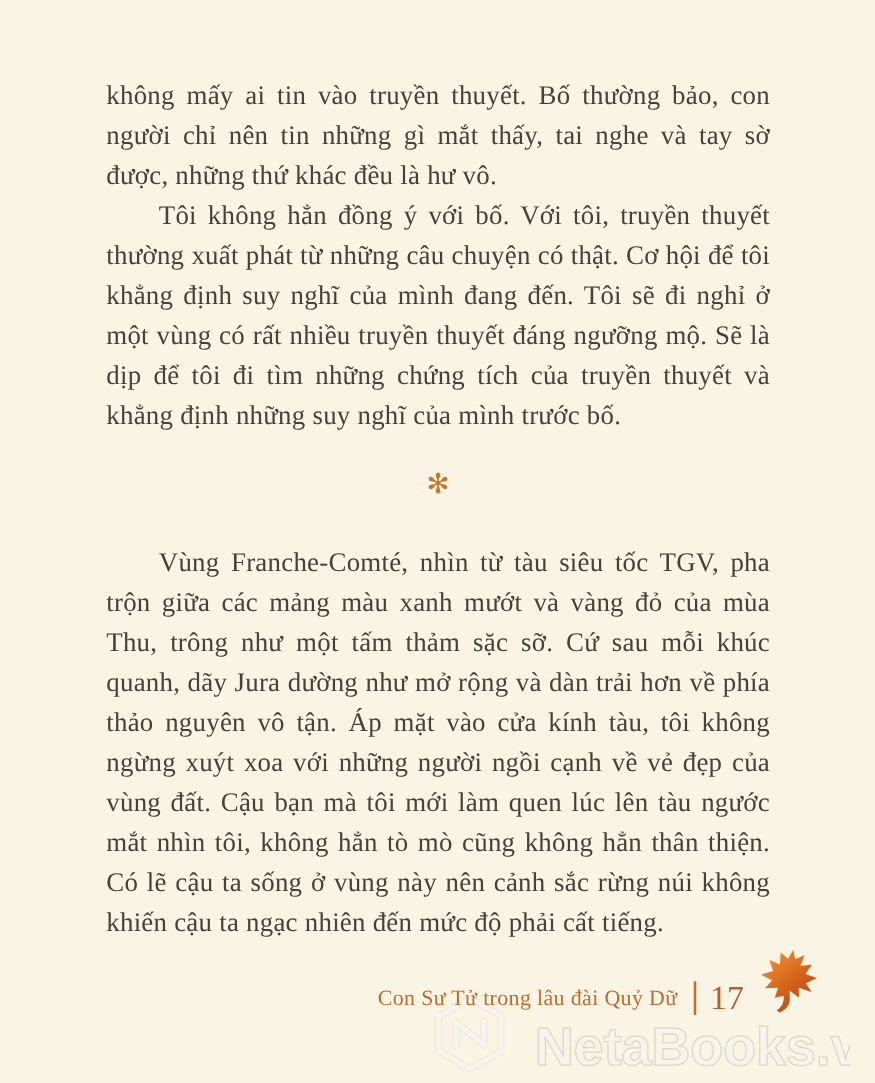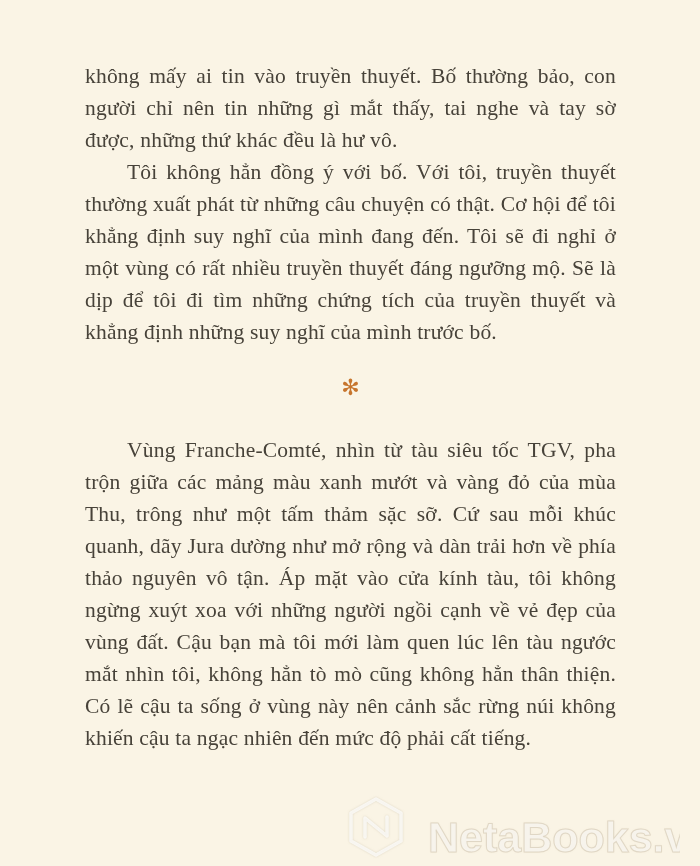--- a/index.html
+++ b/index.html
@@ -96,14 +96,35 @@
       <svg width="56" height="60" viewBox="0 0 56 60">
         <g fill="none" stroke="rgba(255,255,255,0.72)" stroke-width="3.5" stroke-linejoin="round" stroke-linecap="round">
           <polygon points="28,2 53,16 53,44 28,58 3,44 3,16"></polygon>
           <path d="M17,40 L17,21 L39,39 L39,20"></path>
         </g>
       </svg>
     </span>
     <span class="wm-text">NetaBooks.vn</span>
   </div>
 
+  <div class="footer">
+    <span class="footer-title">Con Sư Tử trong lâu đài Quỷ Dữ</span>
+    <span class="footer-divider"></span>
+    <span class="footer-page">17</span>
+    <span class="leaf-wrap">
+      <svg width="58" height="54" viewBox="0 0 100 96">
+        <defs>
+          <linearGradient id="leafGrad" x1="0%" y1="0%" x2="100%" y2="100%">
+            <stop offset="0%" stop-color="#F09A3E"></stop>
+            <stop offset="45%" stop-color="#DC6A1E"></stop>
+            <stop offset="100%" stop-color="#A83D12"></stop>
+          </linearGradient>
+        </defs>
+        <g transform="rotate(10 50 48)">
+          <path fill="url(#leafGrad)" d="M52,2 L57,15 L69,7 L66,23 L82,18 L75,33 L92,36 L78,46 L88,57 L69,54 L72,68 L57,60
+               L59,70 C61,79 58,87 48,94 L44,91 C51,84 52,77 50,69
+               L38,74 L40,59 L22,63 L30,50 L13,45 L29,37 L21,22 L37,26 L35,9 L47,16 Z"></path>
+        </g>
+      </svg>
+    </span>
+  </div>
 
 </div>
 
 </body></html>

